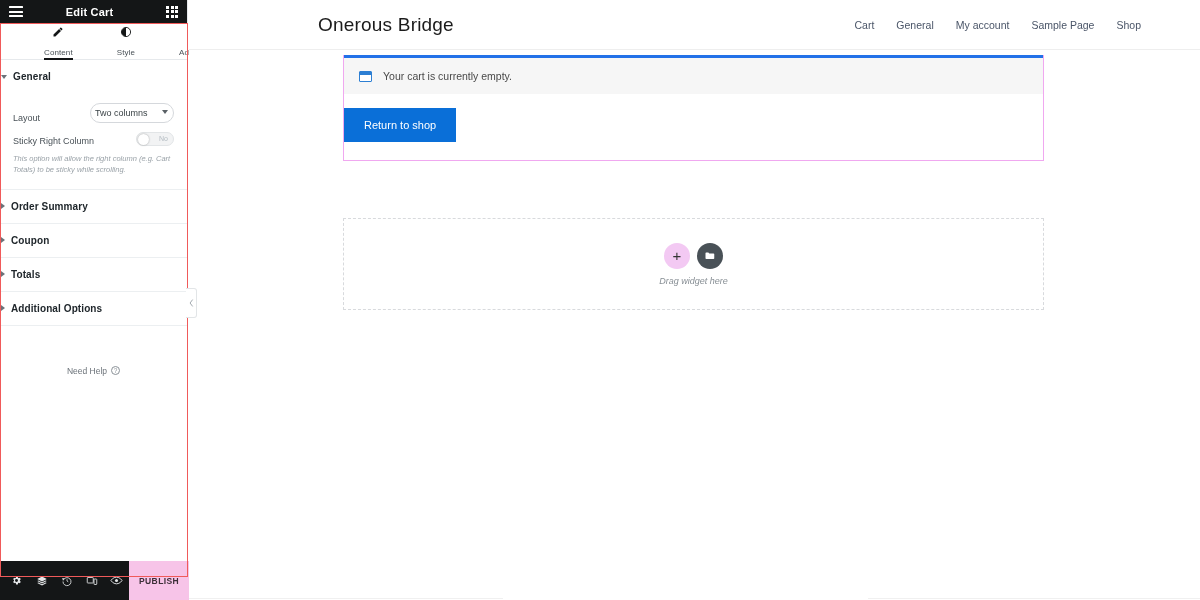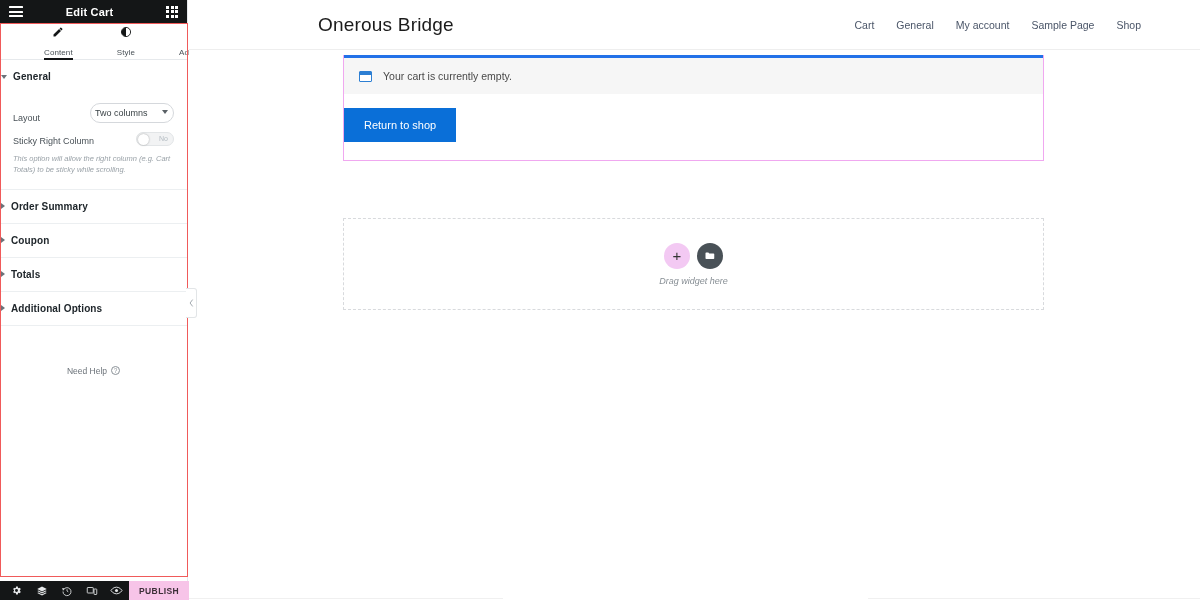--- a/index.html
+++ b/index.html
@@ -111,21 +111,21 @@
     font-size: 8.5px; color: #6b7279;
     display: flex; align-items: center; justify-content: center; gap: 4px;
   }
   .q-circle {
     width: 9px; height: 9px; border: 1px solid #8a9197; border-radius: 50%;
     font-size: 6.5px; line-height: 8px; text-align: center; color: #8a9197;
   }
 
   
   .panel-footer {
-    height: 19px; background: #141617; display: flex; align-items: stretch; flex: none;
+    height: 39px; background: #141617; display: flex; align-items: stretch; flex: none;
   }
   .footer-icons { display: flex; align-items: center; gap: 0; padding-left: 4px; flex: 1; }
   .fi { width: 25px; height: 23px; display: flex; align-items: center; justify-content: center; cursor: pointer; }
   .publish-btn {
     background: #f7c4e8; color: #3c2f38; font-size: 8.5px; font-weight: bold;
     letter-spacing: .4px; display: flex; align-items: center; padding: 0 10px; cursor: pointer;
   }
   .publish-arrow {
     background: #f7c4e8; display: flex; align-items: center; justify-content: center;
     width: 22px; border-left: 1px solid #eab3dc; cursor: pointer;

